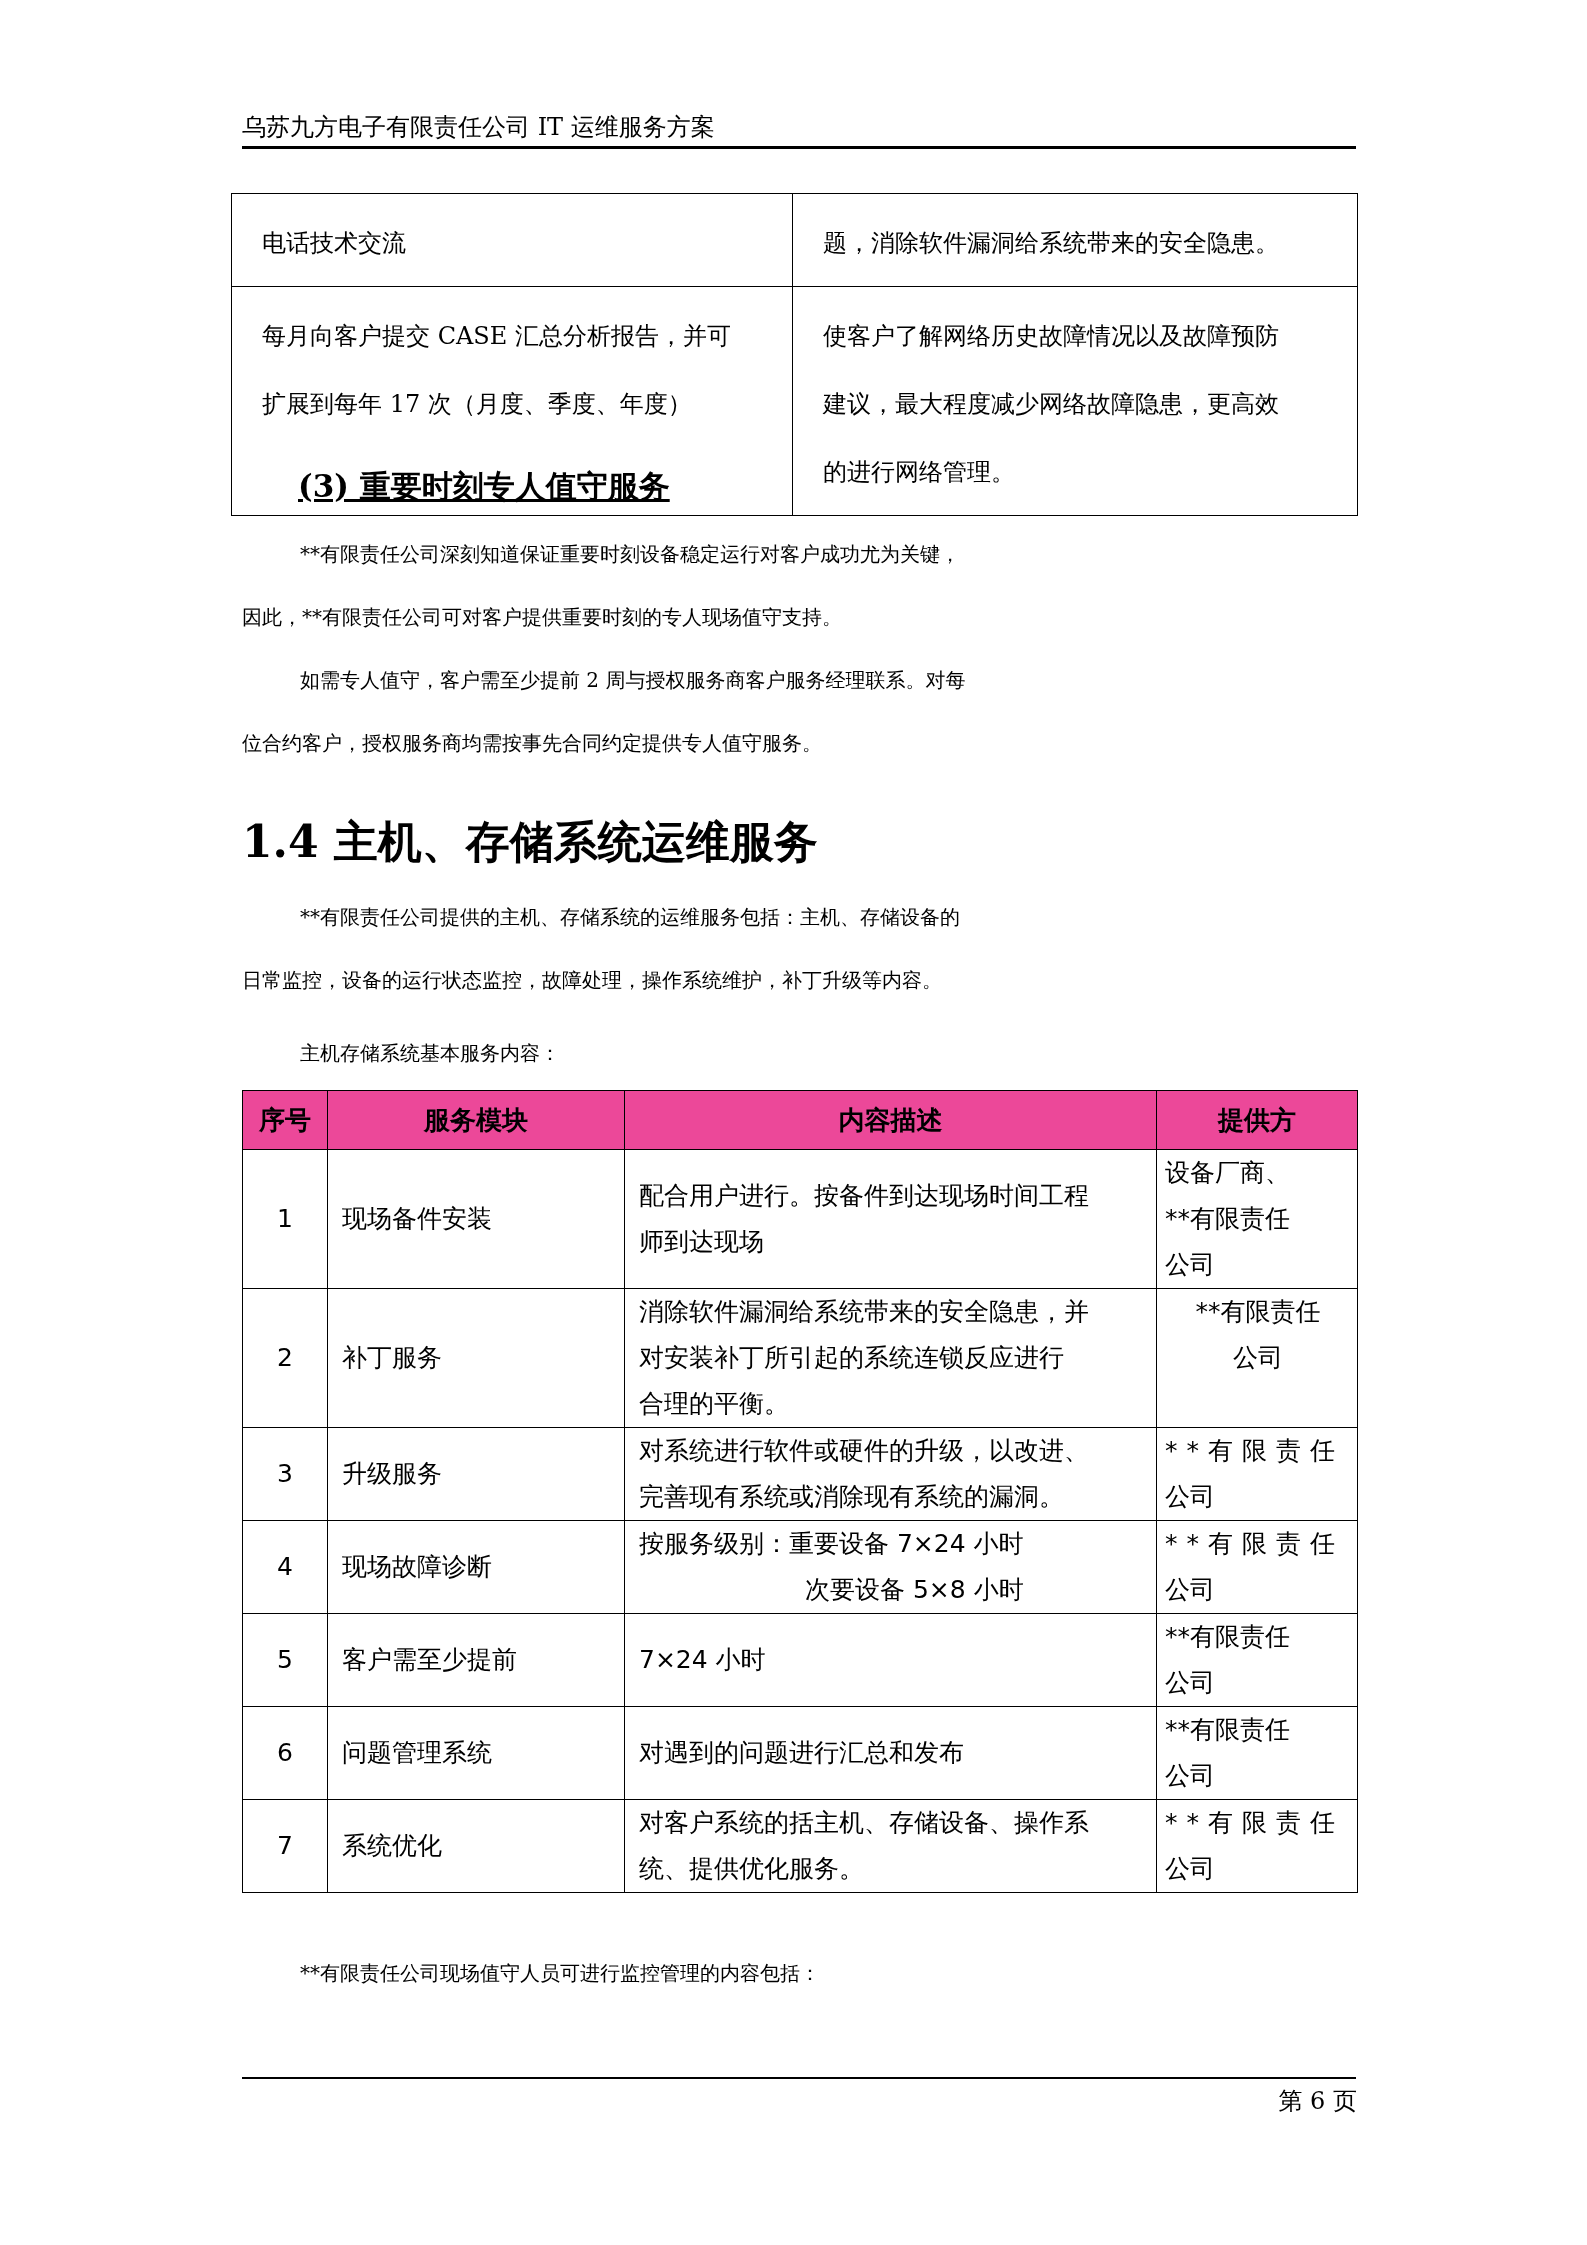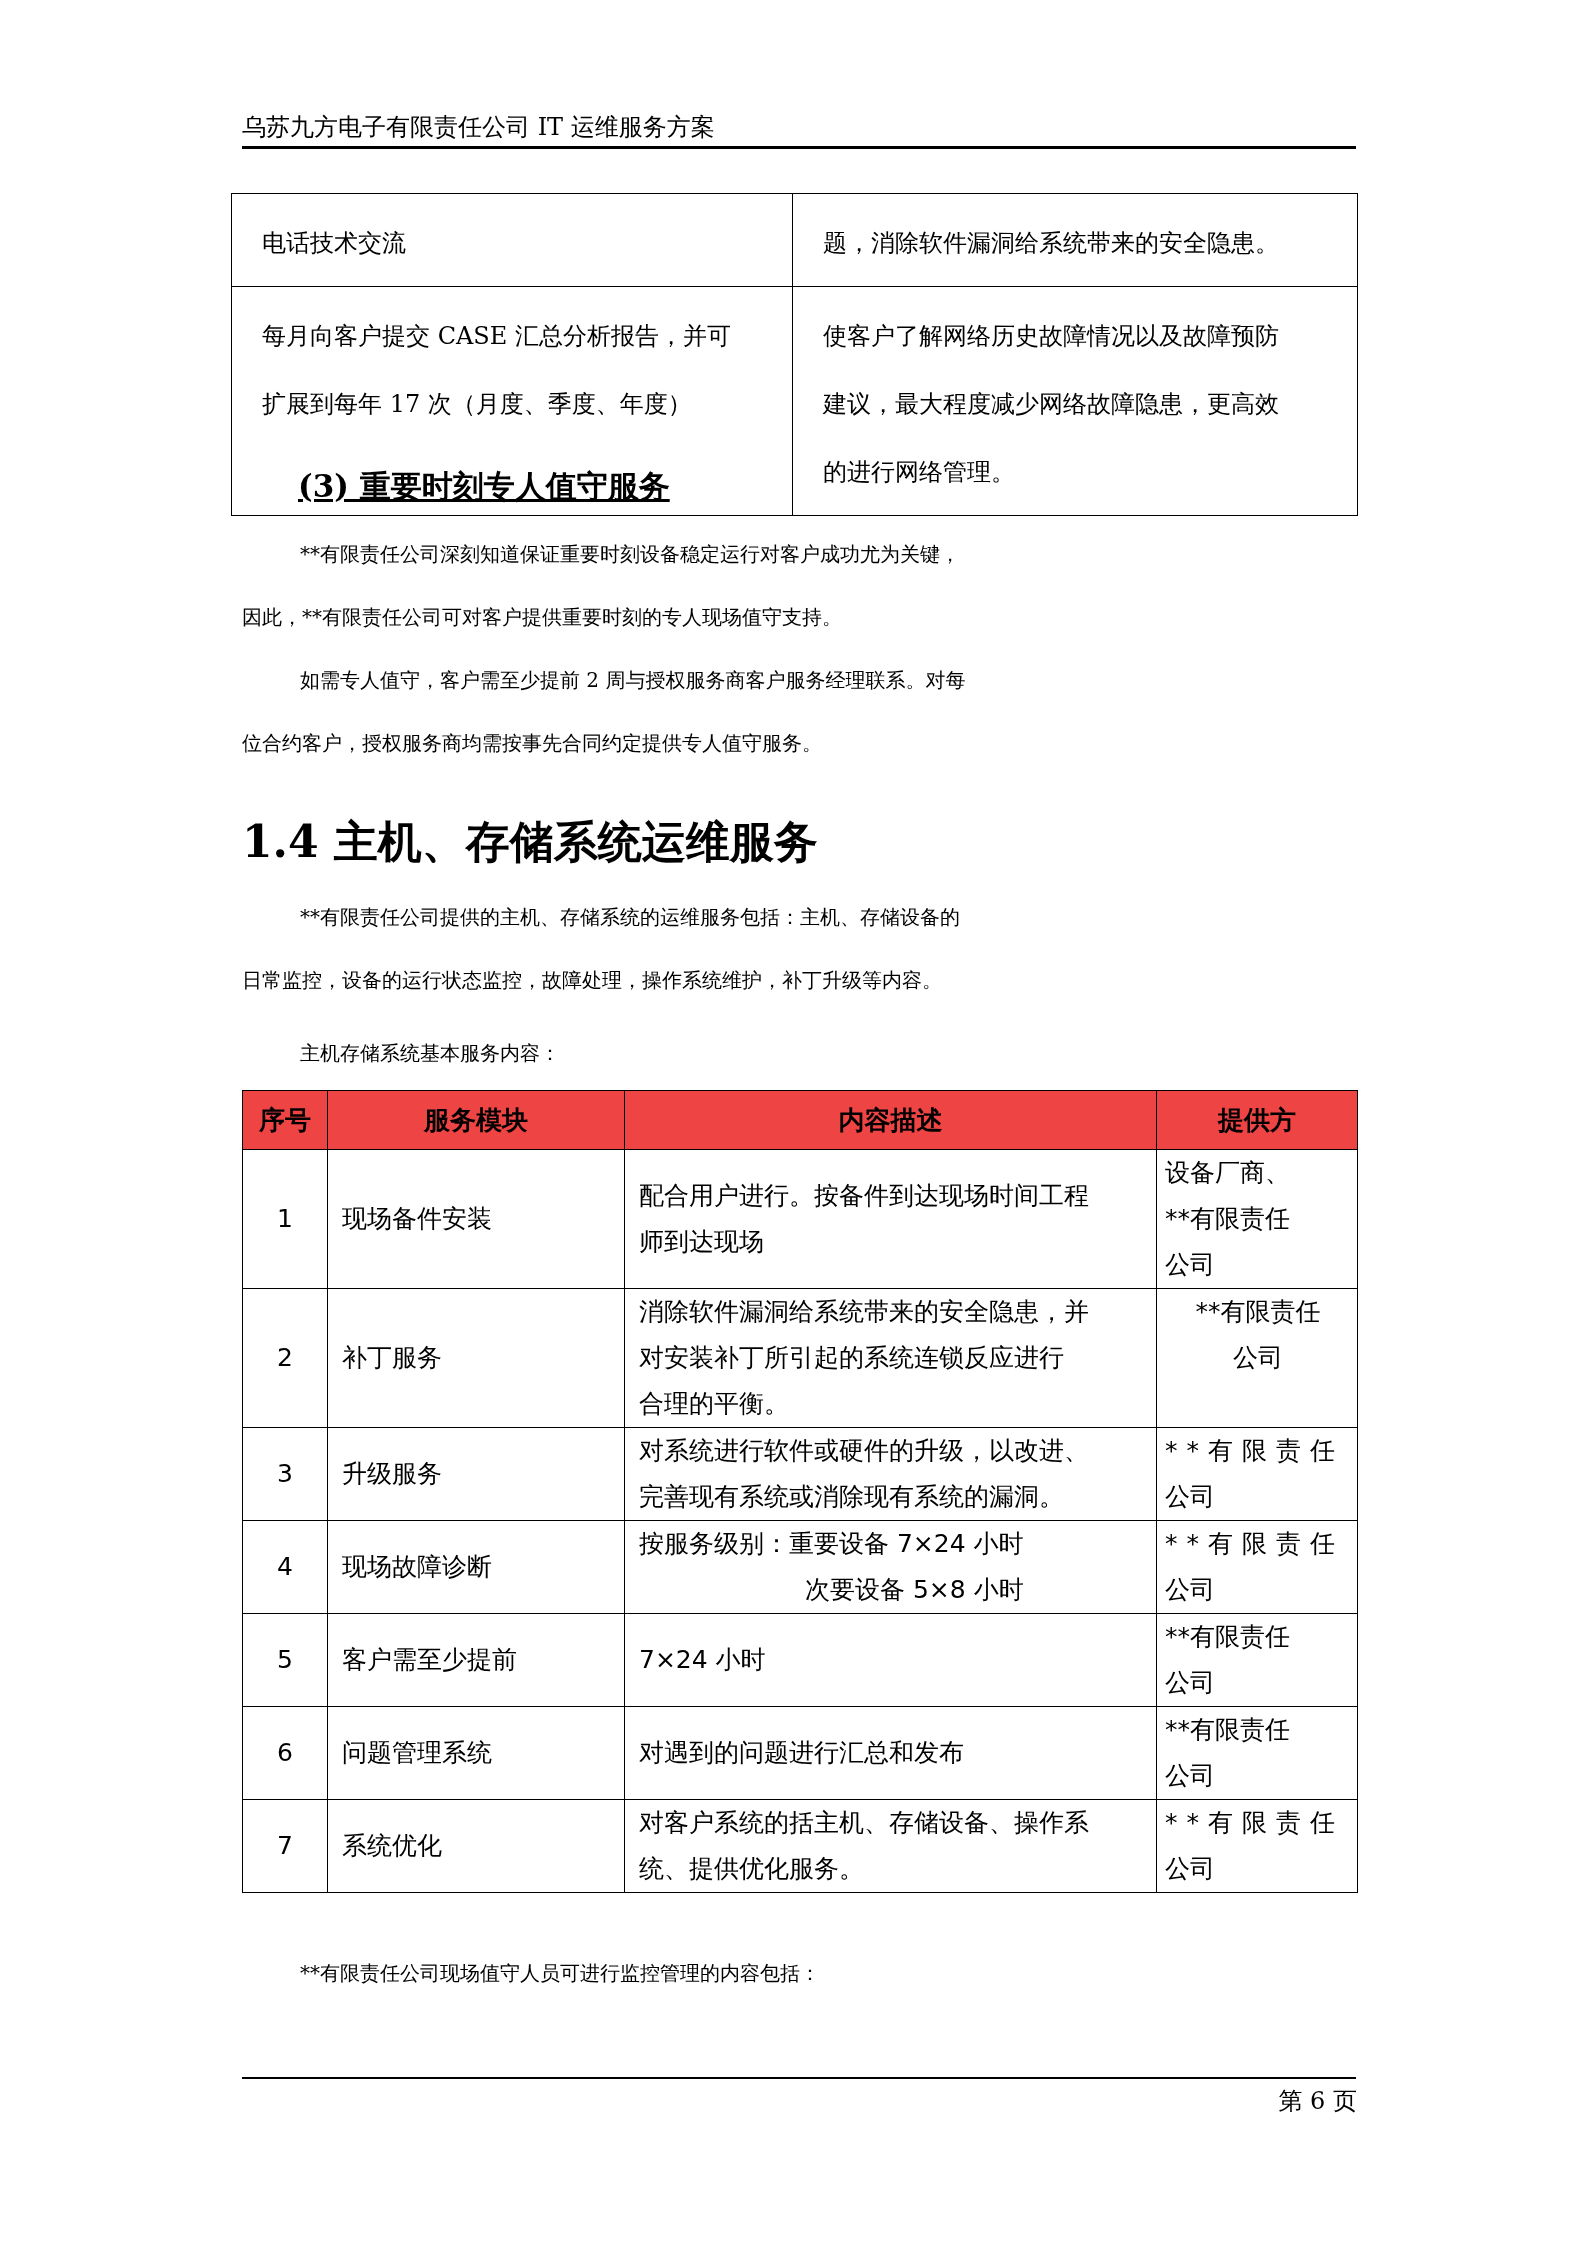--- a/index.html
+++ b/index.html
@@ -17,21 +17,21 @@
   .t1 td { padding:6px 12px 0 12px; line-height:50px; }
   .t1 td p { margin:18px; }
 
   .h3 { left:298px; top:464px; font-size:31px; font-weight:bold; line-height:44px; white-space:nowrap;text-decoration:underline; }
   .para { left:242px; width:1114px; font-size:20px; line-height:63px; text-align:justify; }
   .para .line { display:block; white-space:nowrap; }
   .indent { padding-left:58px; }
   .h2 { left:242px; top:812px; font-size:44px; font-weight:bold; line-height:60px; white-space:nowrap; }
 
   .t2 { left:242px; top:1090px; width:1115px; font-family:"DejaVu Sans","Liberation Sans",sans-serif; font-size:25px; }
-  .t2 th { background:#ef4444; font-weight:bold; height:58px; vertical-align:middle; text-align:center; font-size:26px; }
+  .t2 th { background:#ec4899; font-weight:bold; height:58px; vertical-align:middle; text-align:center; font-size:26px; }
   .t2 td { line-height:46px; vertical-align:middle; padding:0 10px; }
   .t2 td.num { text-align:center; padding:0; }
   .t2 td.mod { padding-left:14px; }
   .t2 td.desc { padding-left:14px; }
   .t2 td.prov { padding-left:8px; padding-right:6px; }
   .t2 td.prov.center { text-align:center; }
   .t2 td.desc .l2indent { padding-left:166px; }
   .cell-line { display:block; white-space:nowrap; }
 </style>
 </head>

